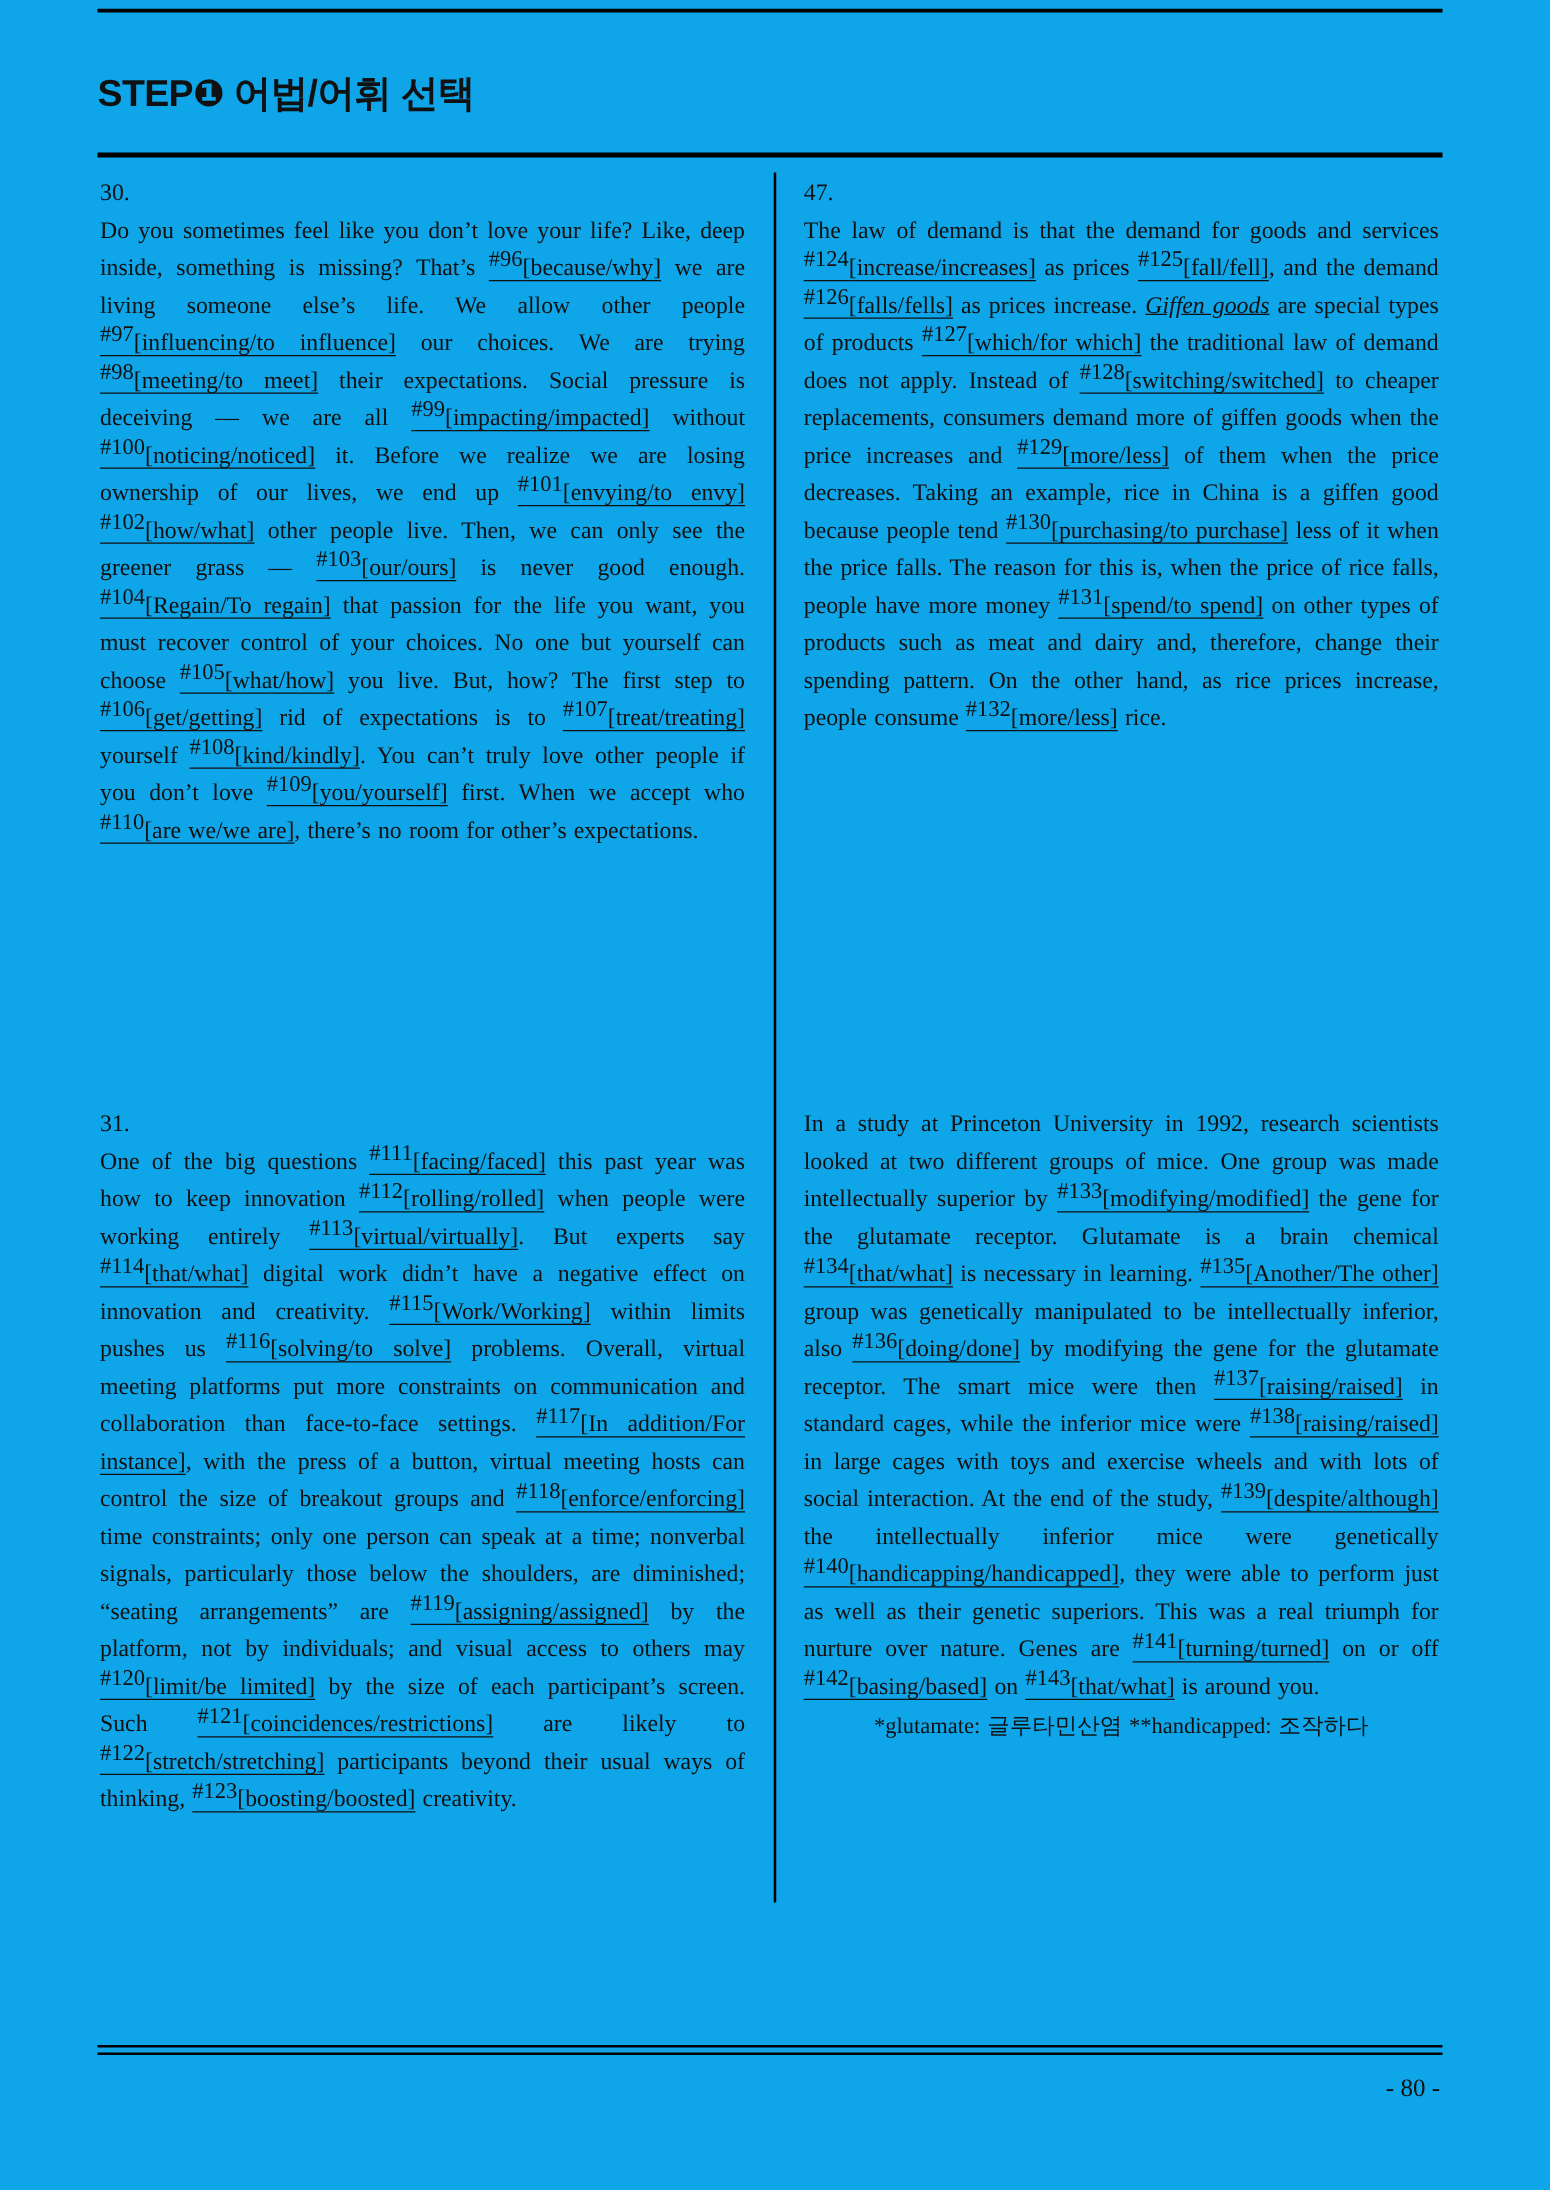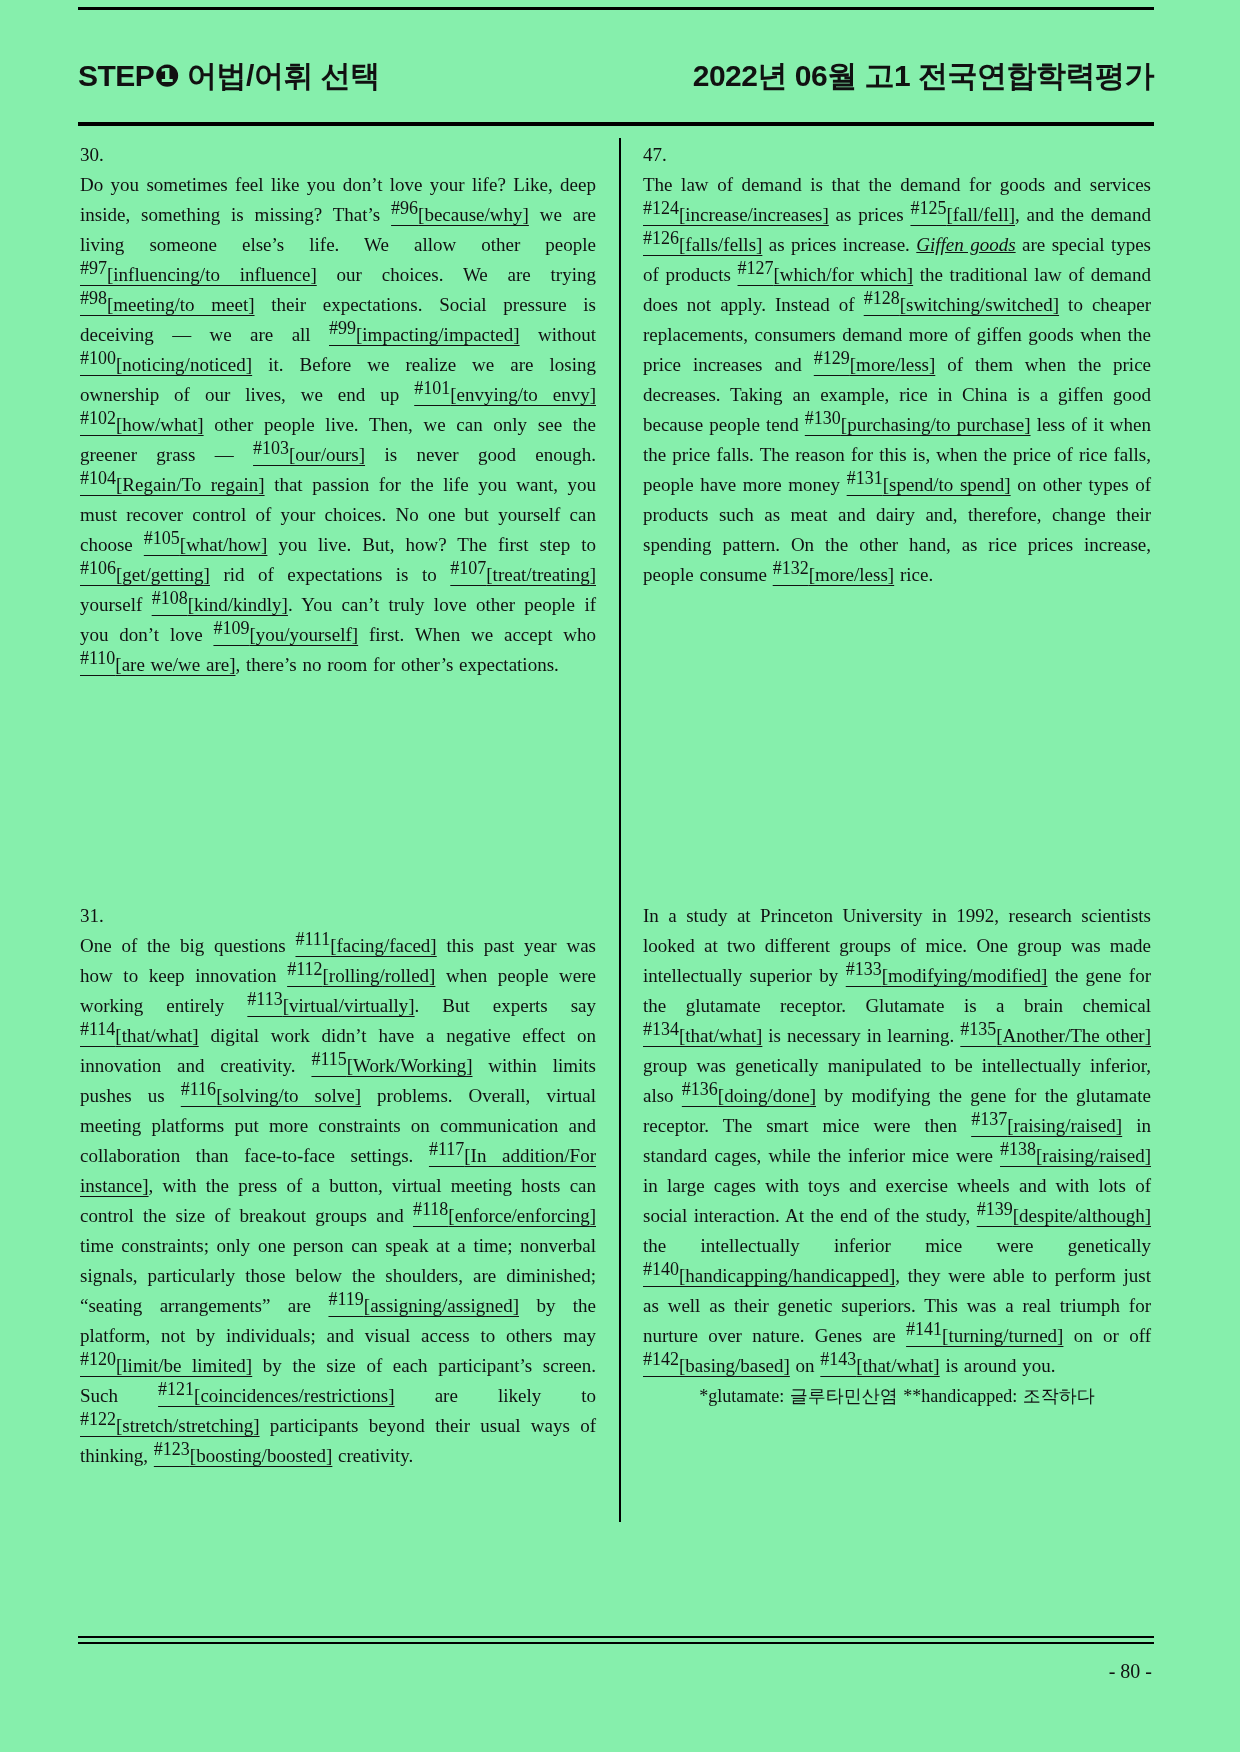--- a/index.html
+++ b/index.html
@@ -1,21 +1,21 @@
 <!DOCTYPE html>
 <html><head>
 <meta charset="utf-8">
 <style>
   html, body { margin: 0; padding: 0; background: #e8e8e8; }
   .page {
     position: relative;
     width: 1240px;
     height: 1752px;
     margin: 0 auto;
-    background: #86efac;
+    background: #0ea5e9;
     font-family: "Liberation Serif", "DejaVu Serif", serif;
     color: #111111;
     overflow: hidden;
   }
   .rule { position: absolute; left: 78px; width: 1076px; background: #000; }
   .rule-top { top: 7px; height: 3px; }
   .rule-header { top: 122px; height: 4px; }
   .rule-bottom {
     position: absolute; left: 78px; top: 1636px; width: 1076px; height: 8px;
     border-top: 2.5px solid #000; border-bottom: 2.5px solid #000;
@@ -27,21 +27,21 @@
     font-weight: bold; font-size: 30px; line-height: 52px;
     display: flex; justify-content: space-between; align-items: center;
     letter-spacing: -0.5px;
   }
   .divider { position: absolute; left: 619px; top: 138px; width: 2px; height: 1384px; background: #000; }
   .col { position: absolute; top: 140px; height: 1420px; }
   .col-left  { left: 80px;  width: 516px; }
   .col-right { left: 643px; width: 508px; }
   .passage { position: absolute; left: 0; width: 100%; }
   .p-first  { top: 0; }
-  .p-second { top: 745px; margin-top: 16px; }
+  .p-second { top: 745px; }
   .pnum { font-size: 19px; line-height: 30px; }
   .ptext {
     margin: 0; font-size: 19px; line-height: 30px;
     text-align: justify; word-spacing: 1px;
   }
   .choice {
     text-decoration: underline;
     text-decoration-thickness: 1.3px;
     text-underline-offset: 4px;
   }
@@ -61,21 +61,20 @@
 </style>
 </head>
 <body>
 
 <div class="page">
 
   <div class="rule rule-top"></div>
 
   <div class="header">
     <span>STEP❶ 어법/어휘 선택</span>
-    <span>2022년 06월 고1 전국연합학력평가</span>
   </div>
 
   <div class="rule rule-header"></div>
 
   <div class="divider"></div>
 
   <div class="col col-left">
     <section class="passage p-first">
       <div class="pnum">30.</div>
       <p class="ptext">Do you sometimes feel like you don’t love your life? Like, deep inside, something is missing? That’s <span class="choice"><sup class="cnum">#96</sup>[because/why]</span> we are living someone else’s life. We allow other people <span class="choice"><sup class="cnum">#97</sup>[influencing/to influence]</span> our choices. We are trying <span class="choice"><sup class="cnum">#98</sup>[meeting/to meet]</span> their expectations. Social pressure is deceiving — we are all <span class="choice"><sup class="cnum">#99</sup>[impacting/impacted]</span> without <span class="choice"><sup class="cnum">#100</sup>[noticing/noticed]</span> it. Before we realize we are losing ownership of our lives, we end up <span class="choice"><sup class="cnum">#101</sup>[envying/to envy]</span> <span class="choice"><sup class="cnum">#102</sup>[how/what]</span> other people live. Then, we can only see the greener grass — <span class="choice"><sup class="cnum">#103</sup>[our/ours]</span> is never good enough. <span class="choice"><sup class="cnum">#104</sup>[Regain/To regain]</span> that passion for the life you want, you must recover control of your choices. No one but yourself can choose <span class="choice"><sup class="cnum">#105</sup>[what/how]</span> you live. But, how? The first step to <span class="choice"><sup class="cnum">#106</sup>[get/getting]</span> rid of expectations is to <span class="choice"><sup class="cnum">#107</sup>[treat/treating]</span> yourself <span class="choice"><sup class="cnum">#108</sup>[kind/kindly]</span>. You can’t truly love other people if you don’t love <span class="choice"><sup class="cnum">#109</sup>[you/yourself]</span> first. When we accept who <span class="choice"><sup class="cnum">#110</sup>[are we/we are]</span>, there’s no room for other’s expectations.</p>

